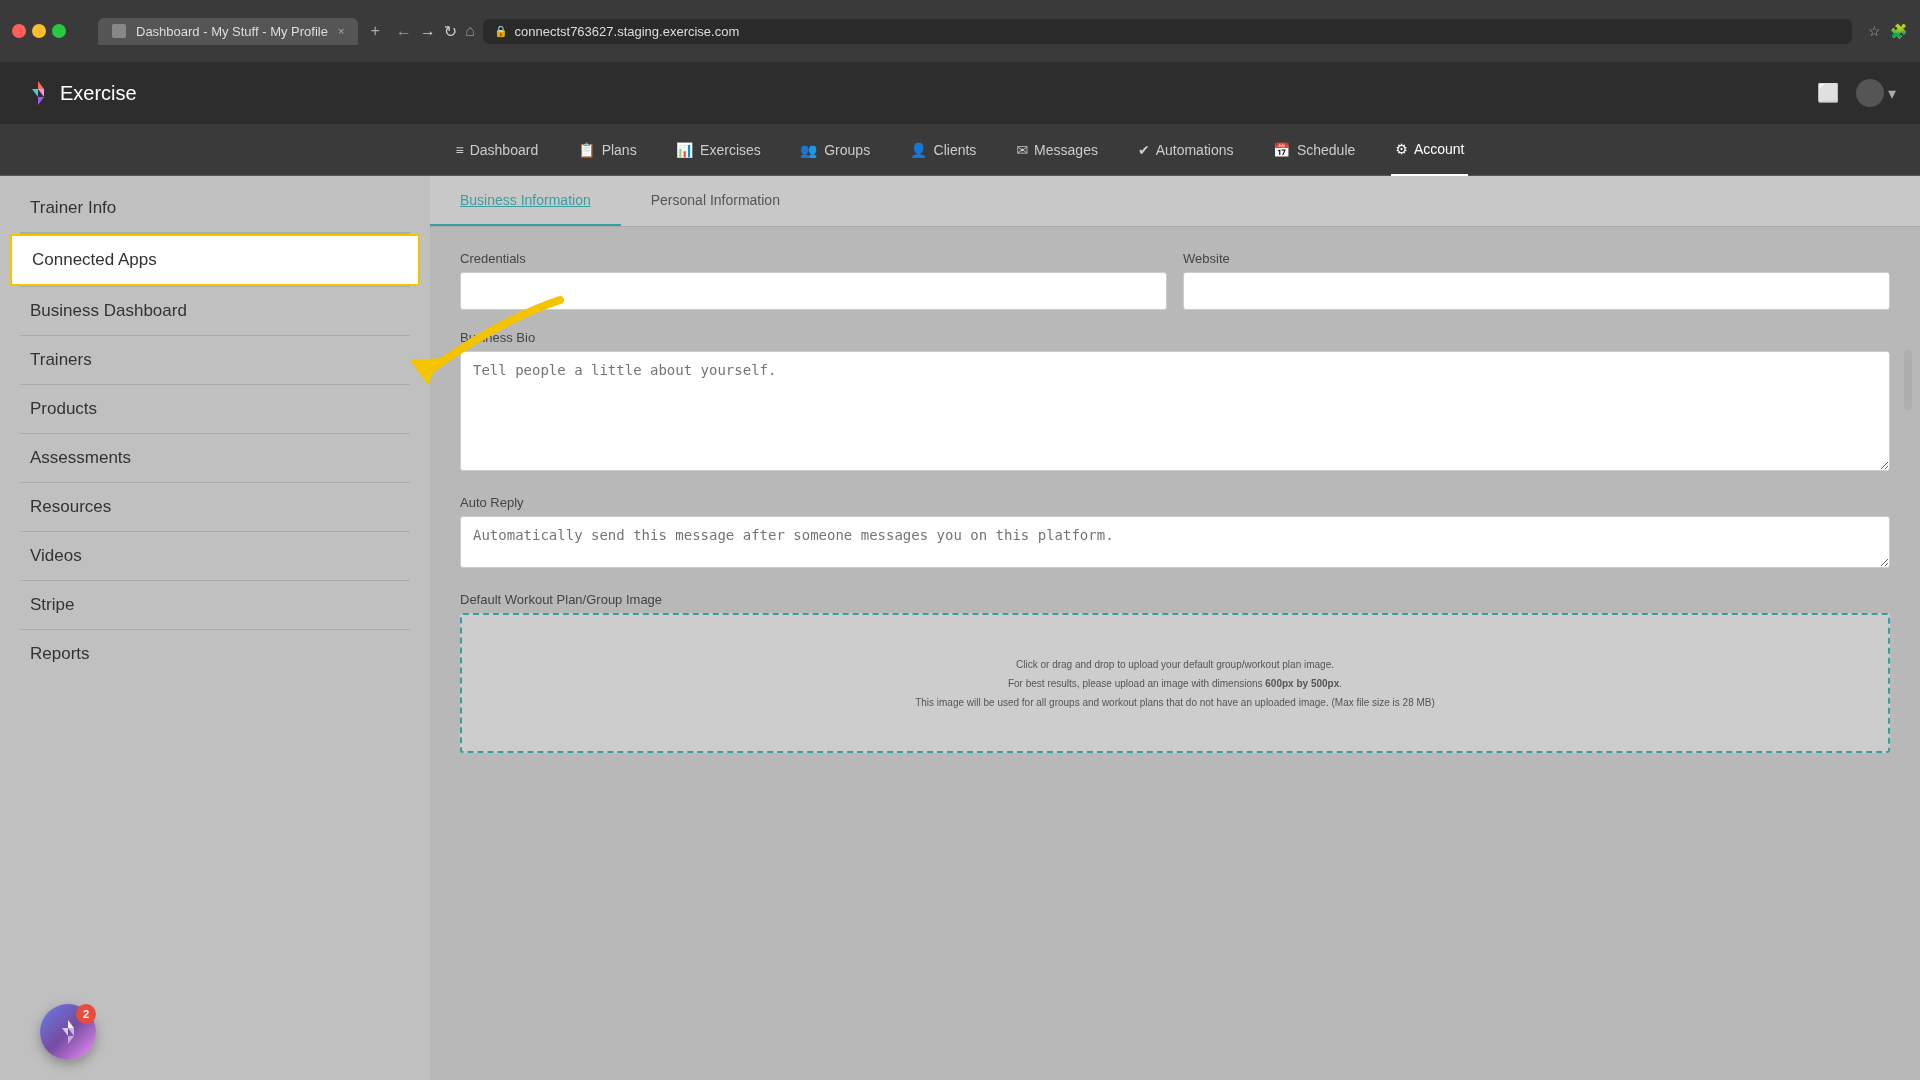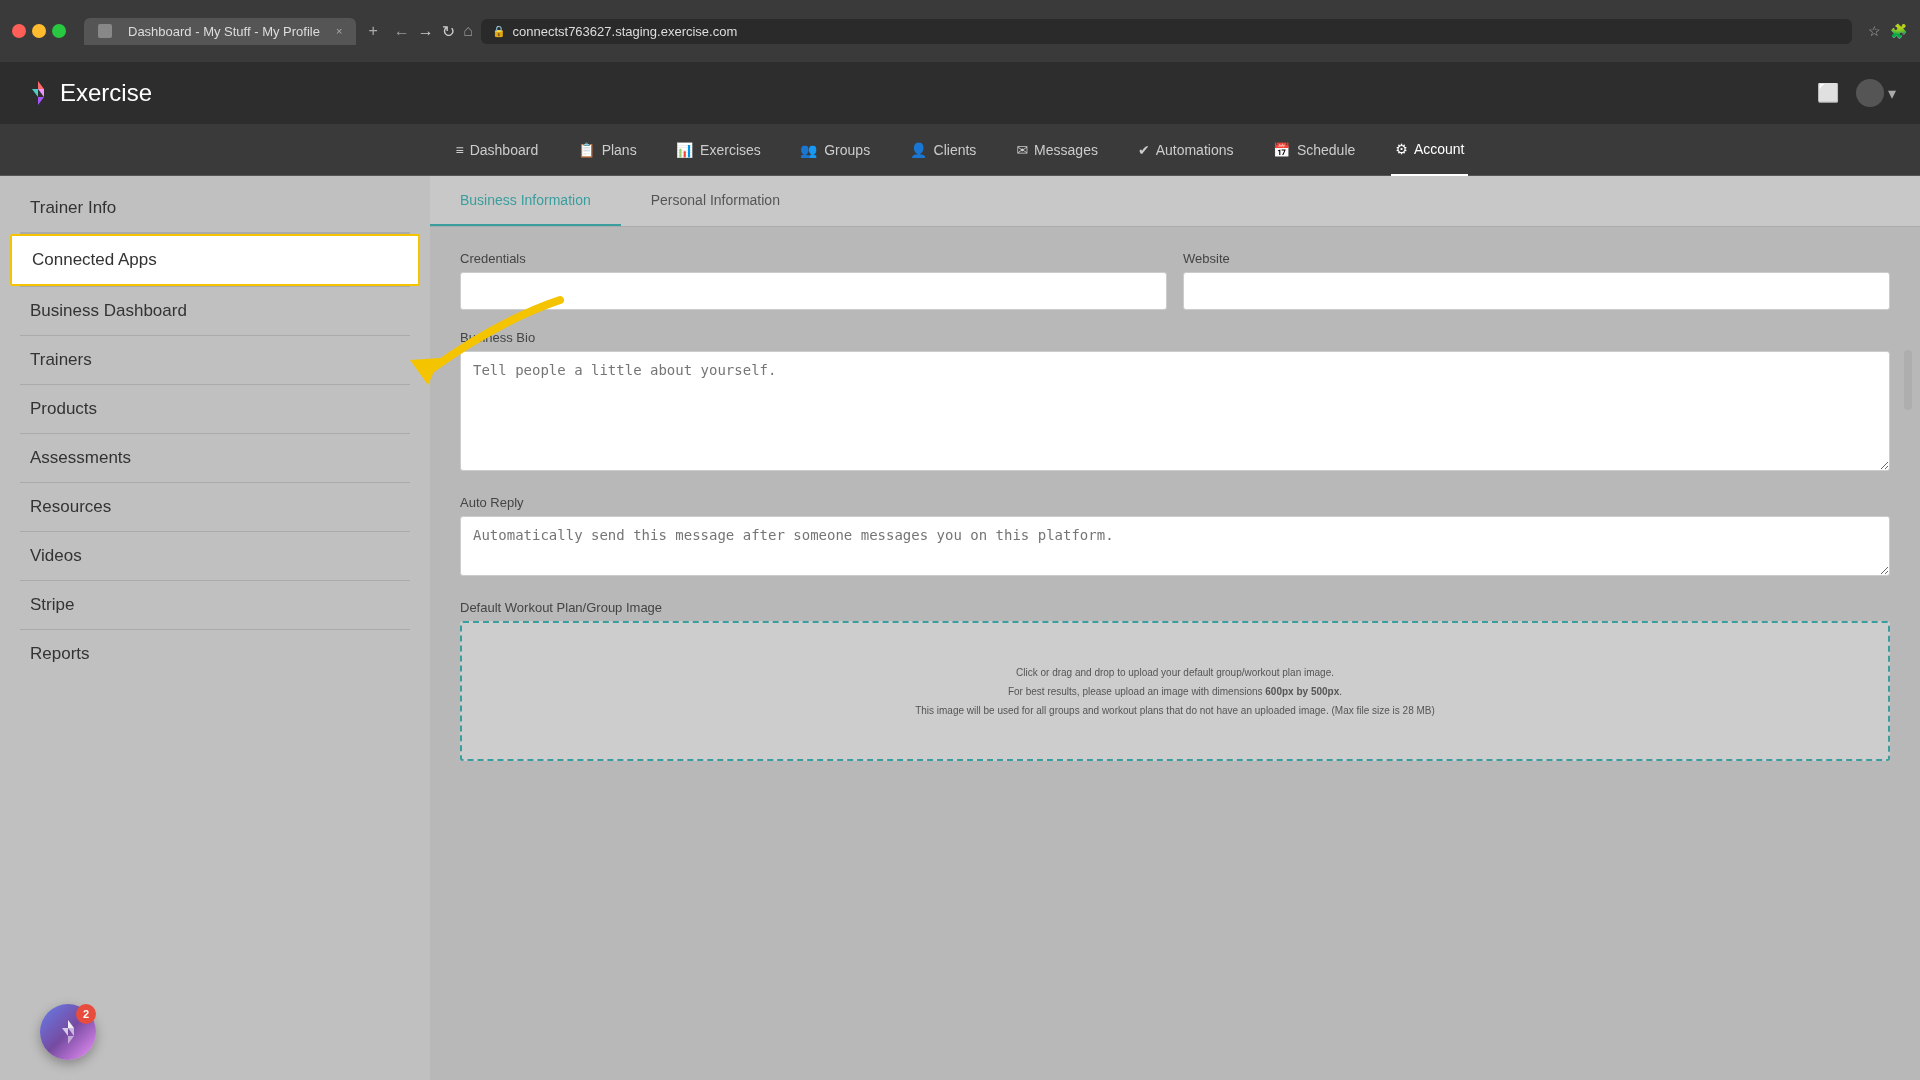--- a/index.html
+++ b/index.html
@@ -5,37 +5,37 @@
     * { margin: 0; padding: 0; box-sizing: border-box; }
     body { font-family: -apple-system, BlinkMacSystemFont, 'Segoe UI', sans-serif; background: #c8c8c8; width: 1920px; height: 1080px; overflow: hidden; }
 
     
     .browser-chrome { background: #3a3a3a; height: 62px; display: flex; align-items: center; padding: 0 12px; gap: 8px; }
     .browser-dots { display: flex; gap: 6px; }
     .dot { width: 14px; height: 14px; border-radius: 50%; }
     .dot.red { background: #ff5f57; }
     .dot.yellow { background: #febc2e; }
     .dot.green { background: #28c840; }
-    .browser-tab { background: #555; border-radius: 6px 6px 0 0; padding: 6px 14px; color: #ddd; font-size: 13px; display: flex; align-items: center; gap: 16px; margin-left: 10px; }
+    .browser-tab { background: #555; border-radius: 6px 6px 0 0; padding: 6px 14px; color: #ddd; font-size: 13px; display: flex; align-items: center; gap: 10px; margin-left: 24px; }
     .tab-favicon { width: 14px; height: 14px; background: #888; border-radius: 2px; }
     .tab-close { color: #aaa; font-size: 11px; cursor: pointer; }
     .tab-plus { color: #aaa; font-size: 16px; margin-left: 4px; }
     .browser-nav { display: flex; align-items: center; gap: 8px; margin-left: 8px; }
     .nav-arrow { color: #999; font-size: 16px; cursor: pointer; }
     .nav-arrow.active { color: #ccc; }
     .address-bar { flex: 1; background: #2a2a2a; border-radius: 6px; padding: 5px 12px; color: #ddd; font-size: 13px; display: flex; align-items: center; gap: 6px; }
     .lock-icon { color: #aaa; font-size: 11px; }
     .browser-actions { display: flex; gap: 10px; margin-left: 8px; }
     .browser-action-icon { color: #aaa; font-size: 14px; }
 
     
     .app-header { background: #2d2d2d; height: 62px; display: flex; align-items: center; padding: 0 24px; justify-content: space-between; }
     .logo { display: flex; align-items: center; gap: 8px; }
     .logo-icon { width: 28px; height: 28px; }
-    .logo-text { color: white; font-size: 24px; font-weight: 500; }
+    .logo-text { color: white; font-size: 20px; font-weight: 500; }
     .header-right { display: flex; align-items: center; gap: 16px; }
     .header-icon { color: #aaa; font-size: 18px; cursor: pointer; }
     .user-avatar { display: flex; align-items: center; gap: 4px; color: #aaa; cursor: pointer; }
     .avatar-circle { width: 28px; height: 28px; border-radius: 50%; background: #555; }
 
     
     .nav-bar { background: #3a3a3a; height: 52px; display: flex; align-items: center; justify-content: center; gap: 32px; border-bottom: 1px solid #555; }
     .nav-item { color: #ccc; font-size: 14px; cursor: pointer; display: flex; align-items: center; gap: 6px; padding: 0 4px; height: 52px; text-decoration: none; }
     .nav-item.active { color: white; border-bottom: 2px solid white; }
     .nav-icon { font-size: 14px; }
@@ -48,30 +48,30 @@
     .sidebar-item { padding: 14px 30px; color: #333; font-size: 17px; cursor: pointer; }
     .sidebar-item.active-highlighted { background: white; border: 2px solid #f5c400; margin: 0 10px; padding: 14px 20px; border-radius: 2px; }
     .sidebar-divider { height: 1px; background: #aaa; margin: 0 20px; }
 
     
     .content-area { flex: 1; background: #b8b8b8; padding: 0; overflow-y: auto; }
 
     
     .content-tabs { display: flex; background: #c8c8c8; border-bottom: 1px solid #aaa; }
     .content-tab { padding: 16px 30px; font-size: 14px; color: #555; cursor: pointer; }
-    .content-tab.active { color: #3a9e9e; border-bottom: 2px solid #3a9e9e; }
+    .content-tab.active { color: #3a9e9e; border-bottom: 2px solid #3a9e9e; text-decoration: underline; }
 
     
     .form-area { padding: 24px 30px; }
     .form-row { display: flex; gap: 16px; margin-bottom: 20px; }
     .form-group { flex: 1; }
     .form-label { font-size: 13px; color: #444; margin-bottom: 6px; display: block; }
     .form-input { width: 100%; padding: 10px 12px; border: 1px solid #ccc; border-radius: 3px; background: white; font-size: 14px; color: #333; }
     .form-textarea { width: 100%; padding: 10px 12px; border: 1px solid #ccc; border-radius: 3px; background: white; font-size: 14px; color: #999; height: 120px; resize: vertical; }
-    .form-textarea.auto-reply { height: 60px; }
+    .form-textarea.auto-reply { height: 52px; }
 
     
     .upload-area { border: 2px dashed #3a9e9e; border-radius: 3px; padding: 40px 20px; text-align: center; background: rgba(255,255,255,0.3); min-height: 140px; display: flex; flex-direction: column; align-items: center; justify-content: center; gap: 8px; }
     .upload-text { font-size: 10px; color: #555; }
     .upload-text strong { font-weight: 600; }
 
     
     .content-area::-webkit-scrollbar { width: 6px; }
     .content-area::-webkit-scrollbar-track { background: #ccc; }
     .content-area::-webkit-scrollbar-thumb { background: #999; border-radius: 3px; }

